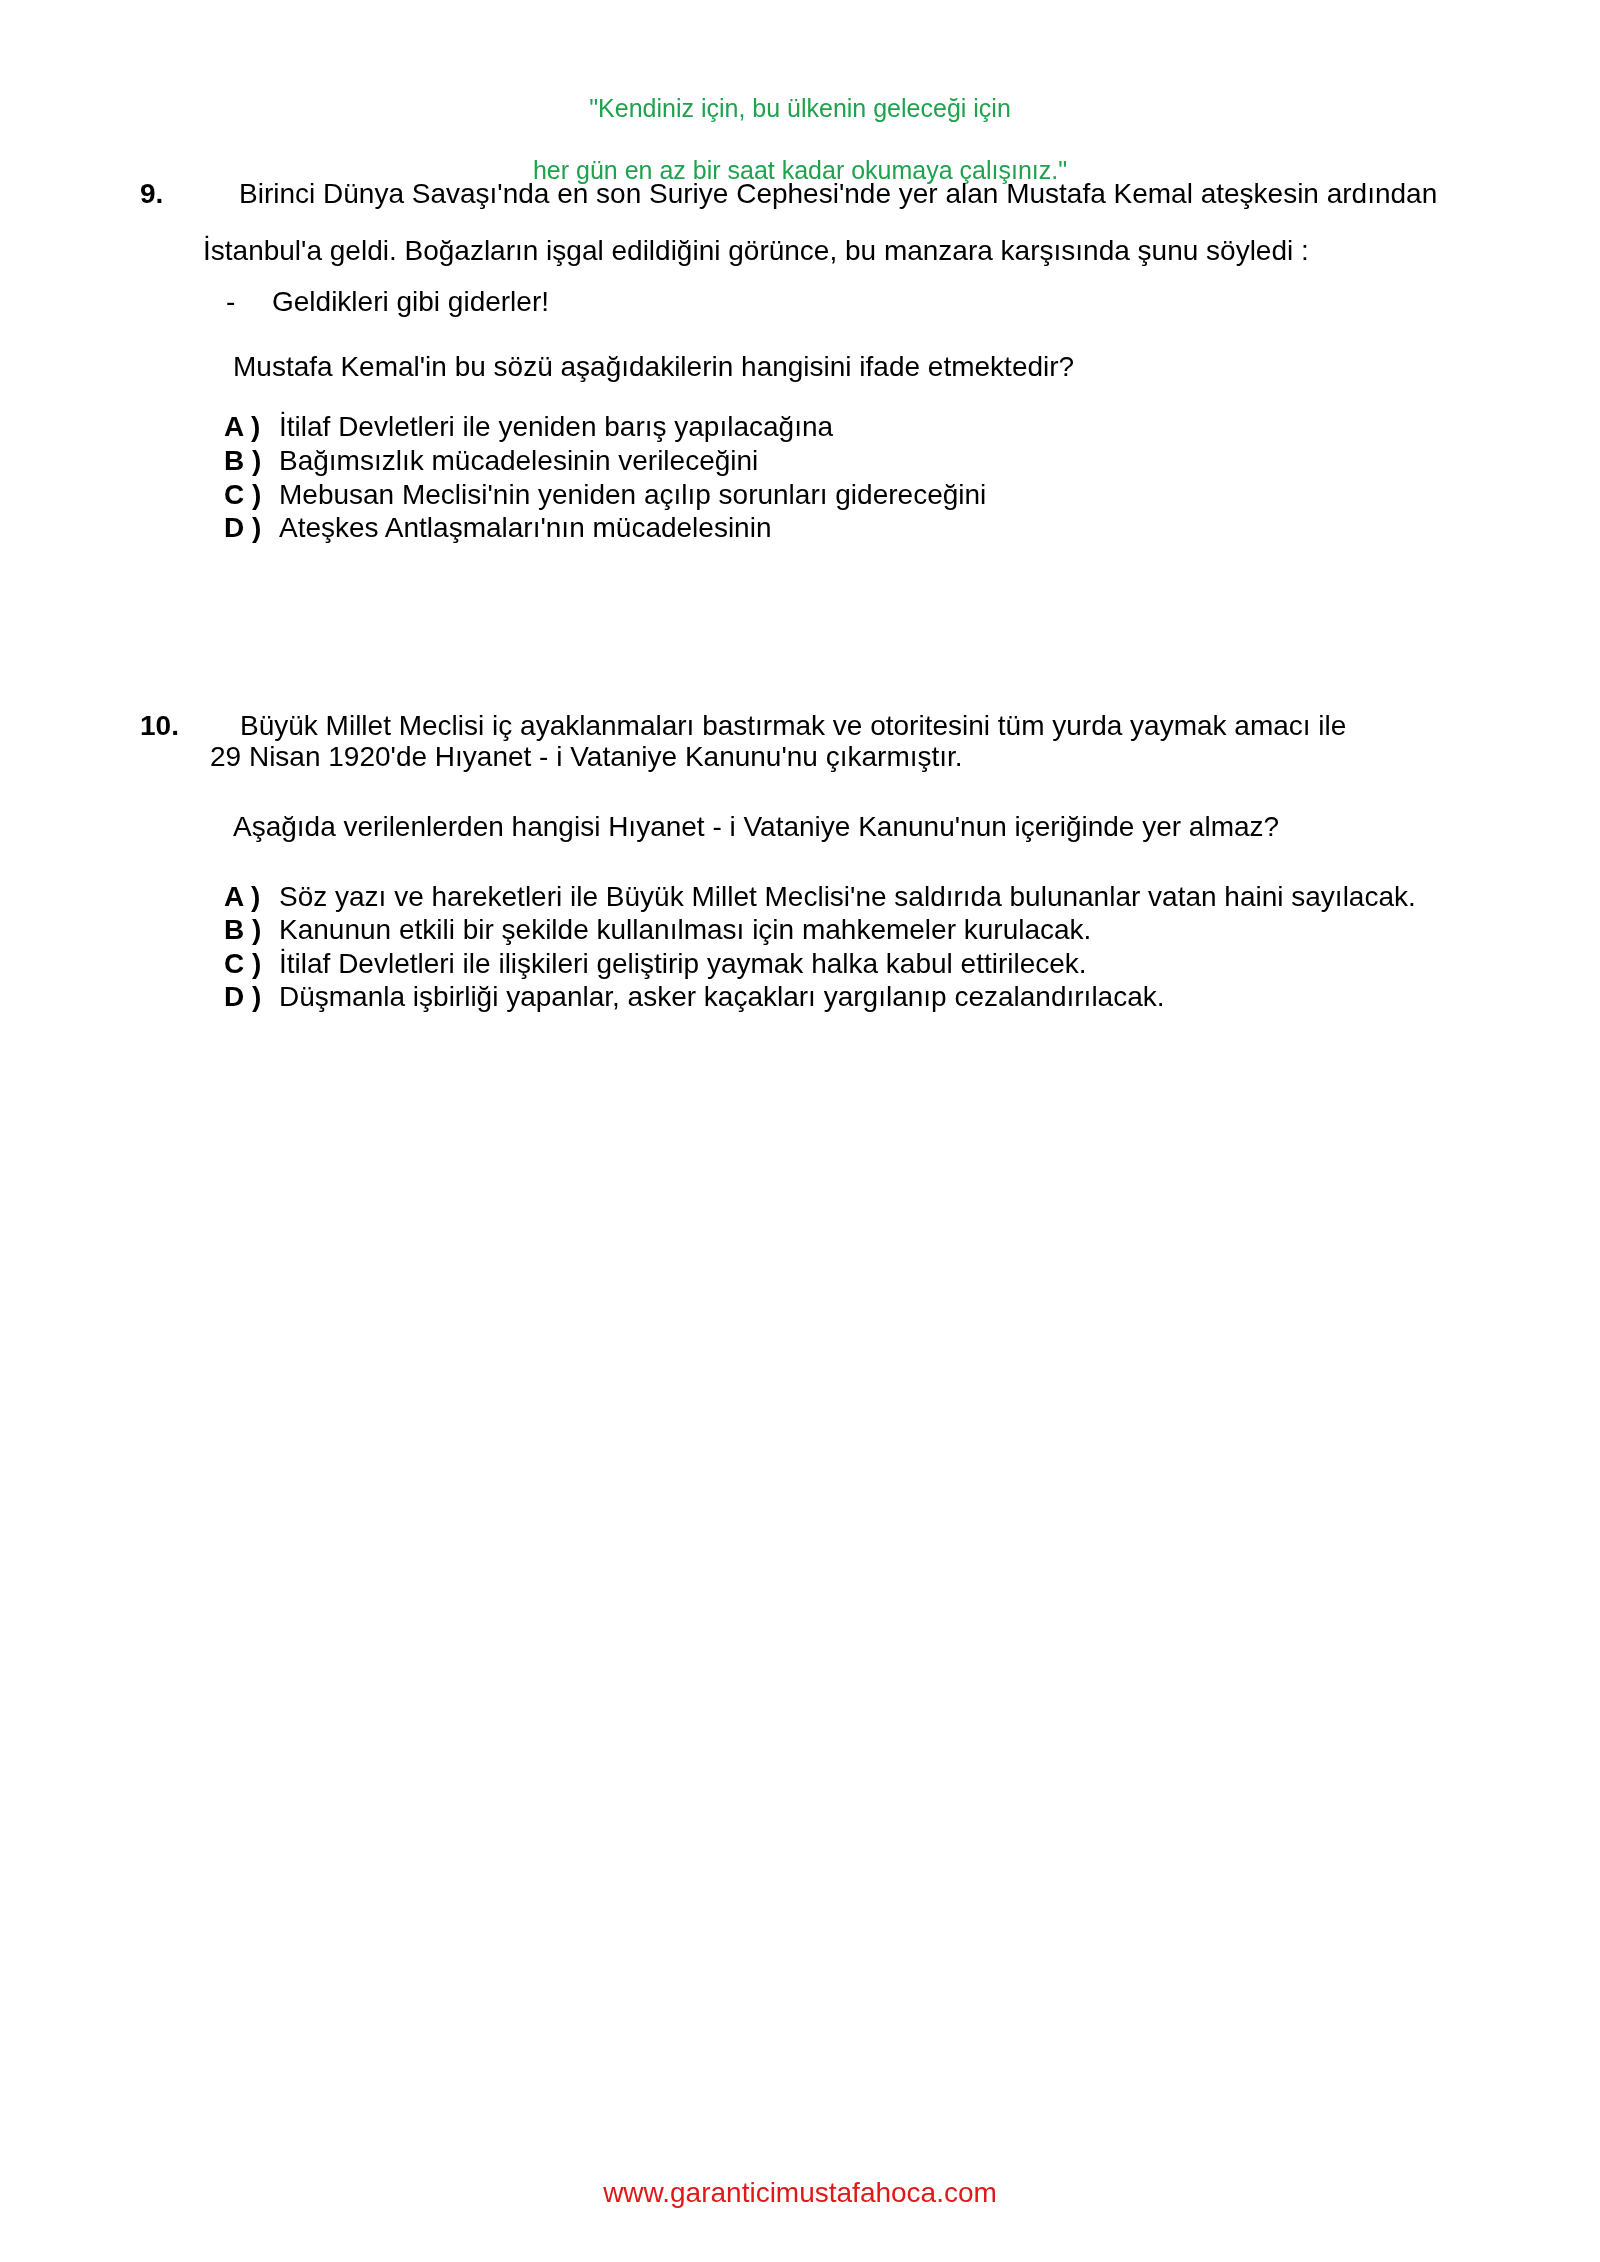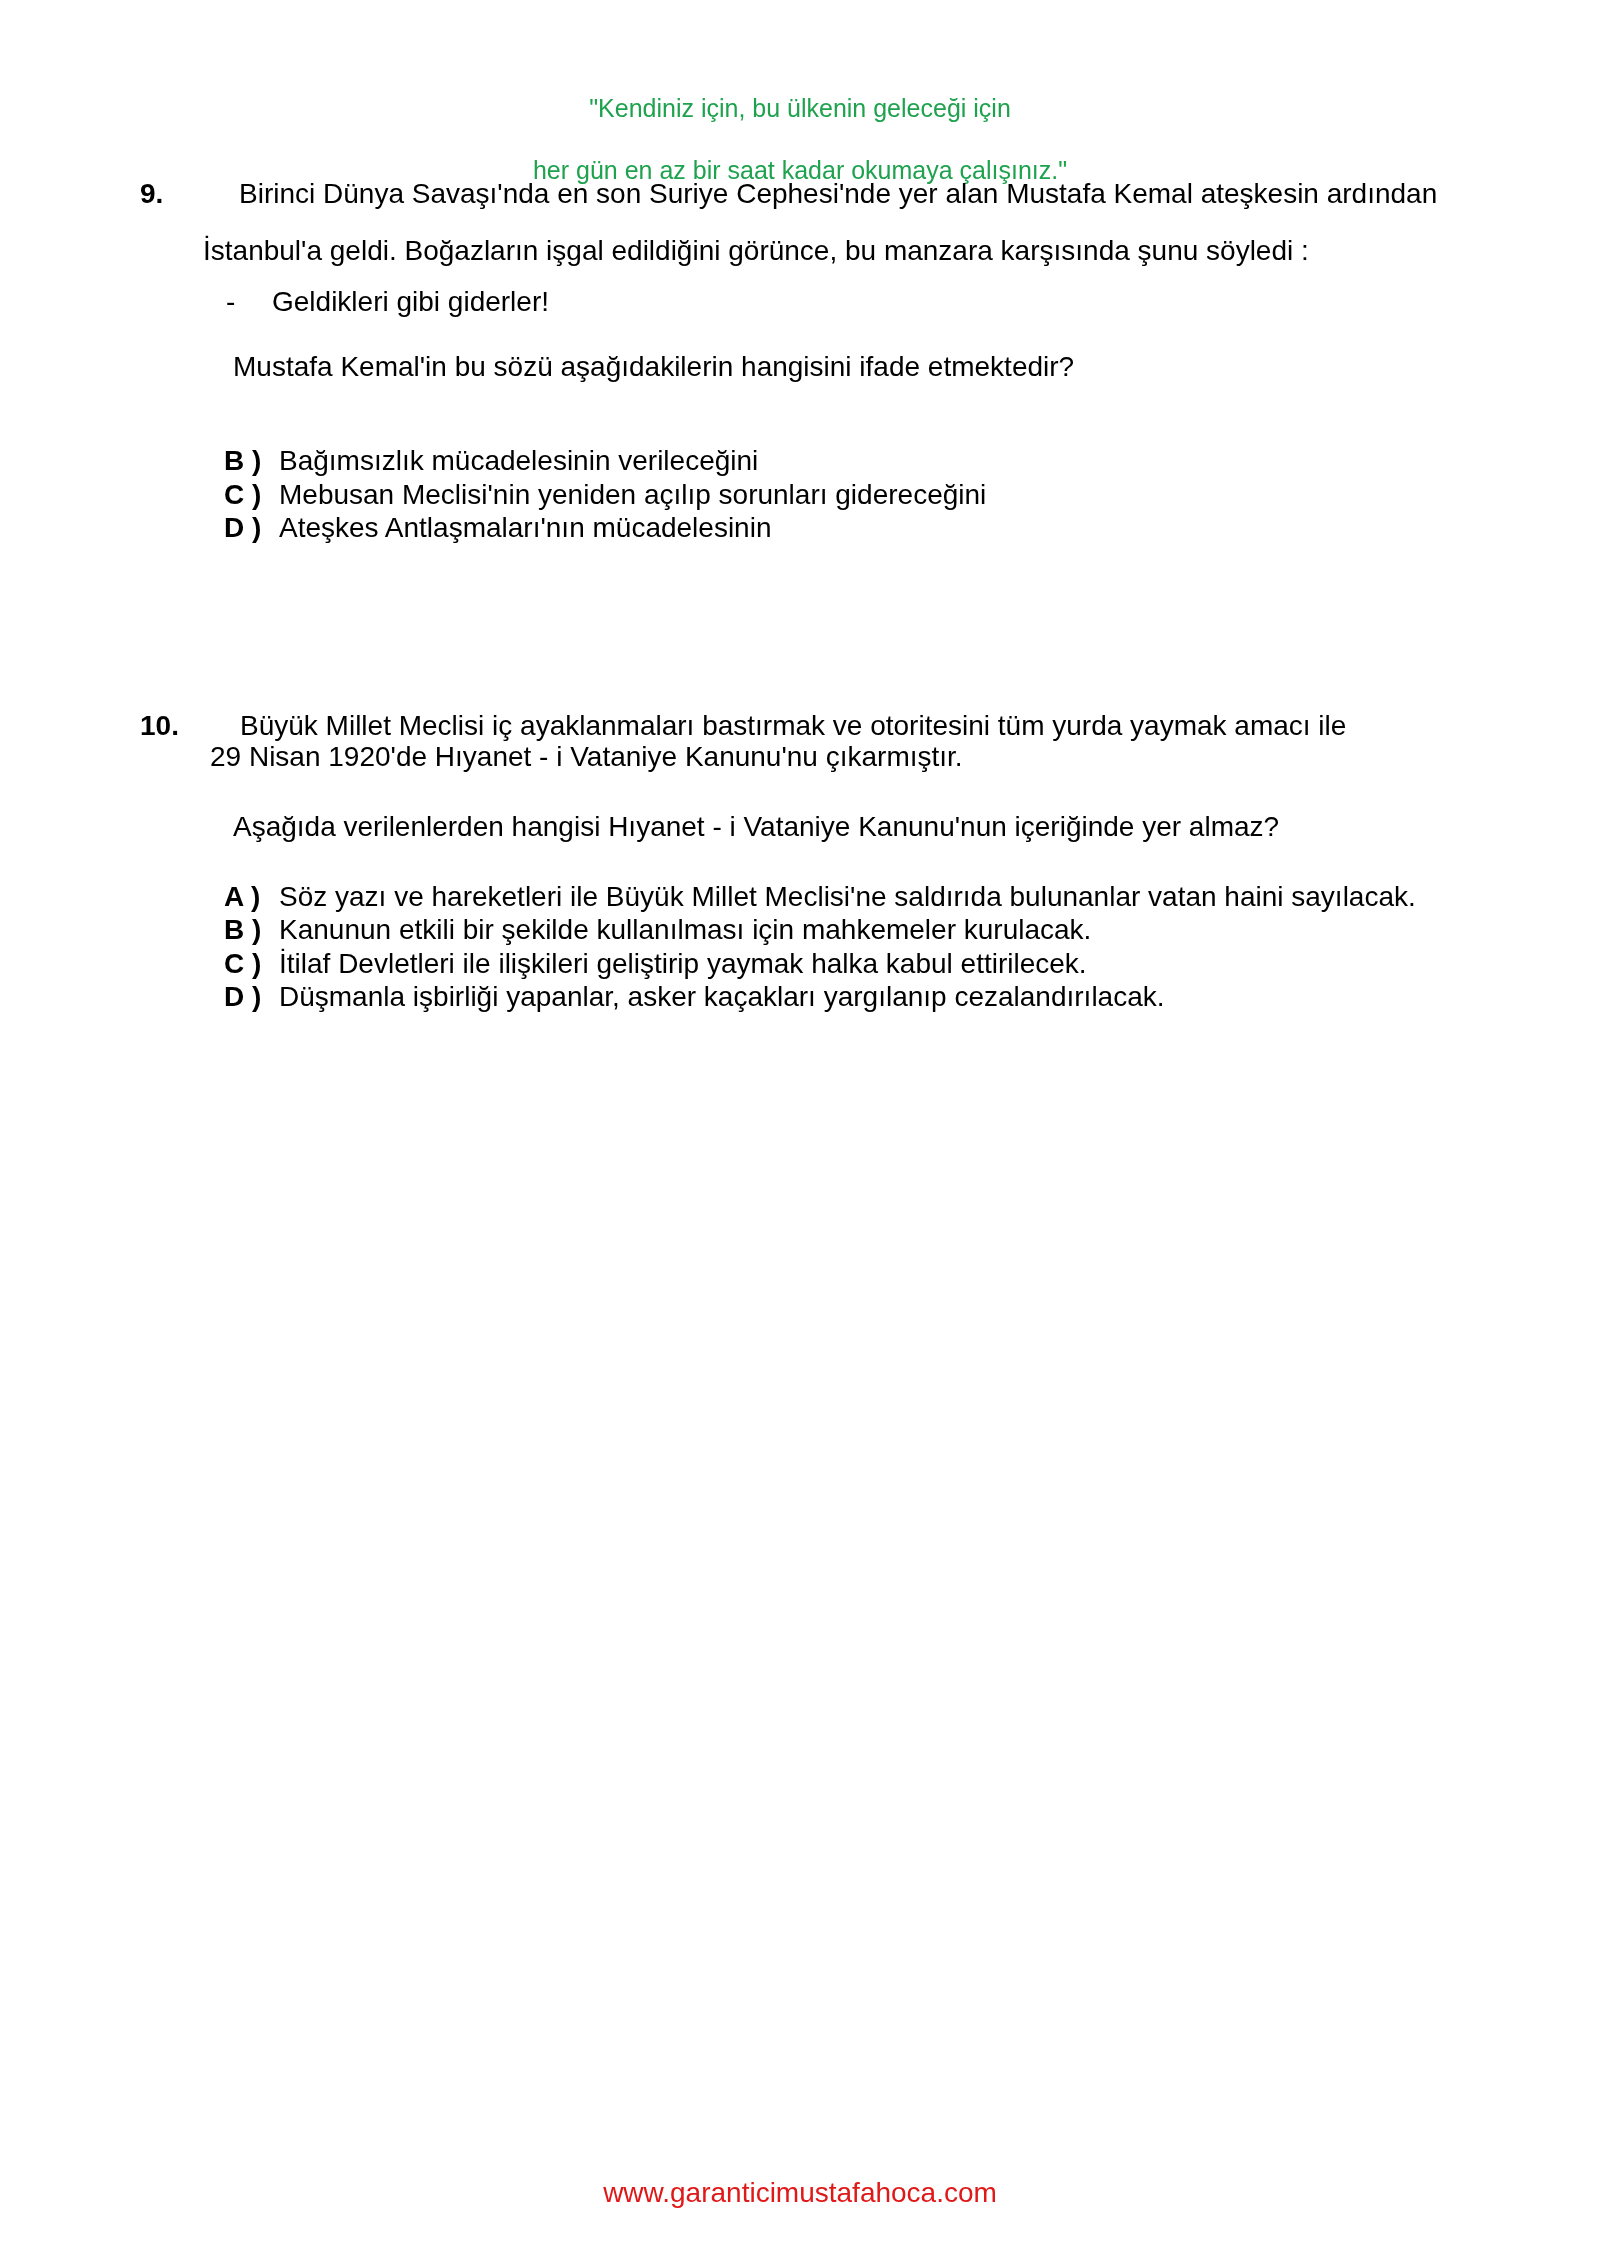--- a/index.html
+++ b/index.html
@@ -69,20 +69,23 @@
 
   <div class="abs q-number" style="left:140px; top:180px;">9.</div>
   <div class="abs stem-line" style="left:239px; top:180px;">Birinci Dünya Savaşı'nda en son Suriye Cephesi'nde yer alan Mustafa Kemal ateşkesin ardından</div>
   <div class="abs stem-line" style="left:203px; top:225px;margin-top:12px;">İstanbul'a geldi. Boğazların işgal edildiğini görünce, bu manzara karşısında şunu söyledi :</div>
 
   <div class="abs quote-line" style="left:226px; top:288px;">-</div>
   <div class="abs quote-line" style="left:272px; top:288px;">Geldikleri gibi giderler!</div>
 
   <div class="abs prompt-line" style="left:233px; top:353px;">Mustafa Kemal'in bu sözü aşağıdakilerin hangisini ifade etmektedir?</div>
 
+  <div class="opt" style="top:413px;">
+    <span class="letter">A )</span><span class="text">İtilaf Devletleri ile yeniden barış yapılacağına</span>
+  </div>
   <div class="opt" style="top:447px;">
     <span class="letter">B )</span><span class="text">Bağımsızlık mücadelesinin verileceğini</span>
   </div>
   <div class="opt" style="top:481px;">
     <span class="letter">C )</span><span class="text">Mebusan Meclisi'nin yeniden açılıp sorunları gidereceğini</span>
   </div>
   <div class="opt" style="top:514px;">
     <span class="letter">D )</span><span class="text">Ateşkes Antlaşmaları'nın mücadelesinin</span>
   </div>
 

